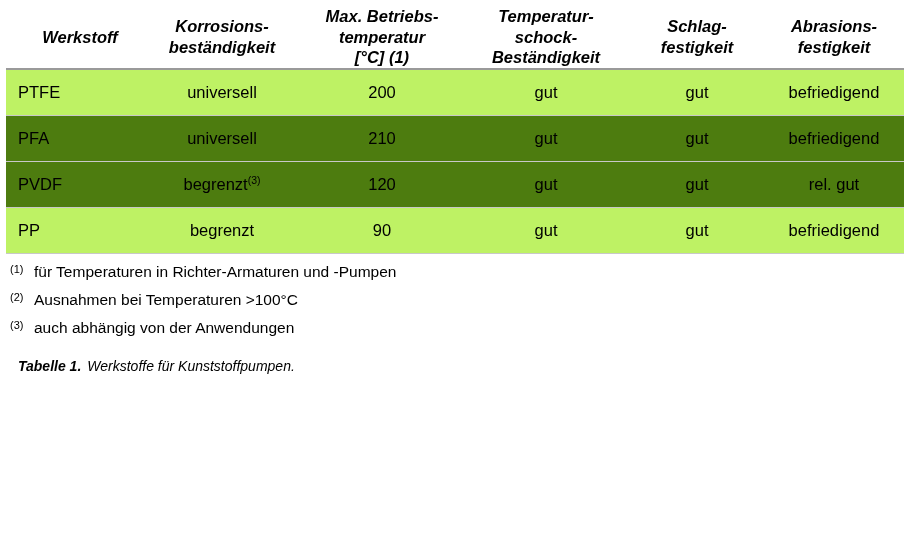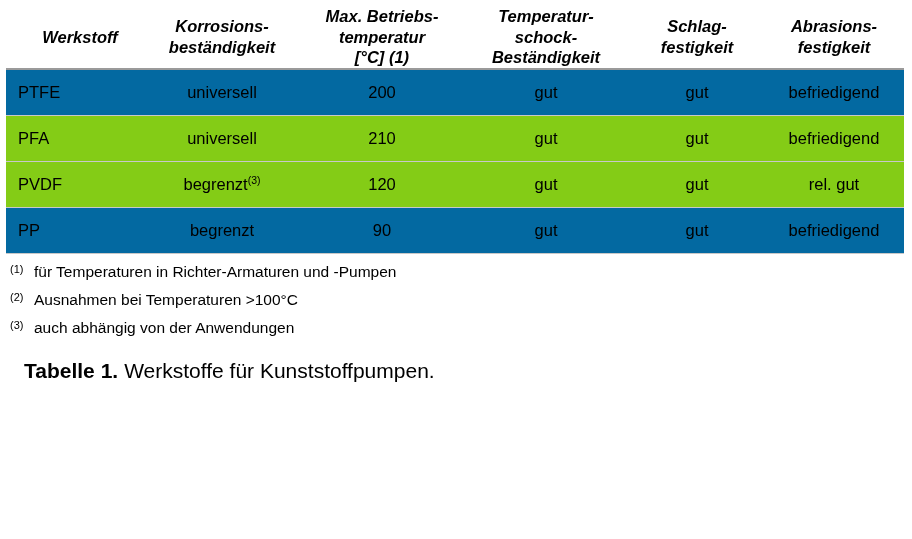--- a/index.html
+++ b/index.html
@@ -45,24 +45,24 @@
   thead th.col-werkstoff {
     text-align: center;
     padding-left: 12px;
   }
   .hdr-line { display: block; }
   tbody td {
     font-size: 16.5px;
     text-align: center;
     height: 45px;
     border-bottom: 1px solid #c8c8c8;
-    background: #0369a1;
+    background: #bef264;
   }
   tbody tr.alt td {
-    background: #84cc16;
+    background: #4d7c0f;
   }
   tbody tr.last td {
     border-bottom: 2px solid #9a9a9a;
   }
   tbody td.col-werkstoff {
     text-align: left;
     padding-left: 12px;
   }
   sup.fn {
     font-size: 10.5px;
@@ -84,23 +84,24 @@
     width: 24px;
     flex: 0 0 24px;
     font-size: 11px;
     line-height: 1.1;
     padding-top: 1px;
   }
   .footnote .ftext {
     flex: 1 1 auto;
   }
   .caption {
-    margin: 18px 0 0 24px;
-    font-size: 21px;
+    margin: 18px 0 0 18px;
+    font-size: 14px;
     line-height: 1.3;
+    font-style: italic;
   }
   .caption .cap-label {
     font-weight: bold;
   }
   .caption .cap-text {
     font-weight: normal;
     margin-left: 6px;
   }
   
   col.c0 { width: 136px; }

